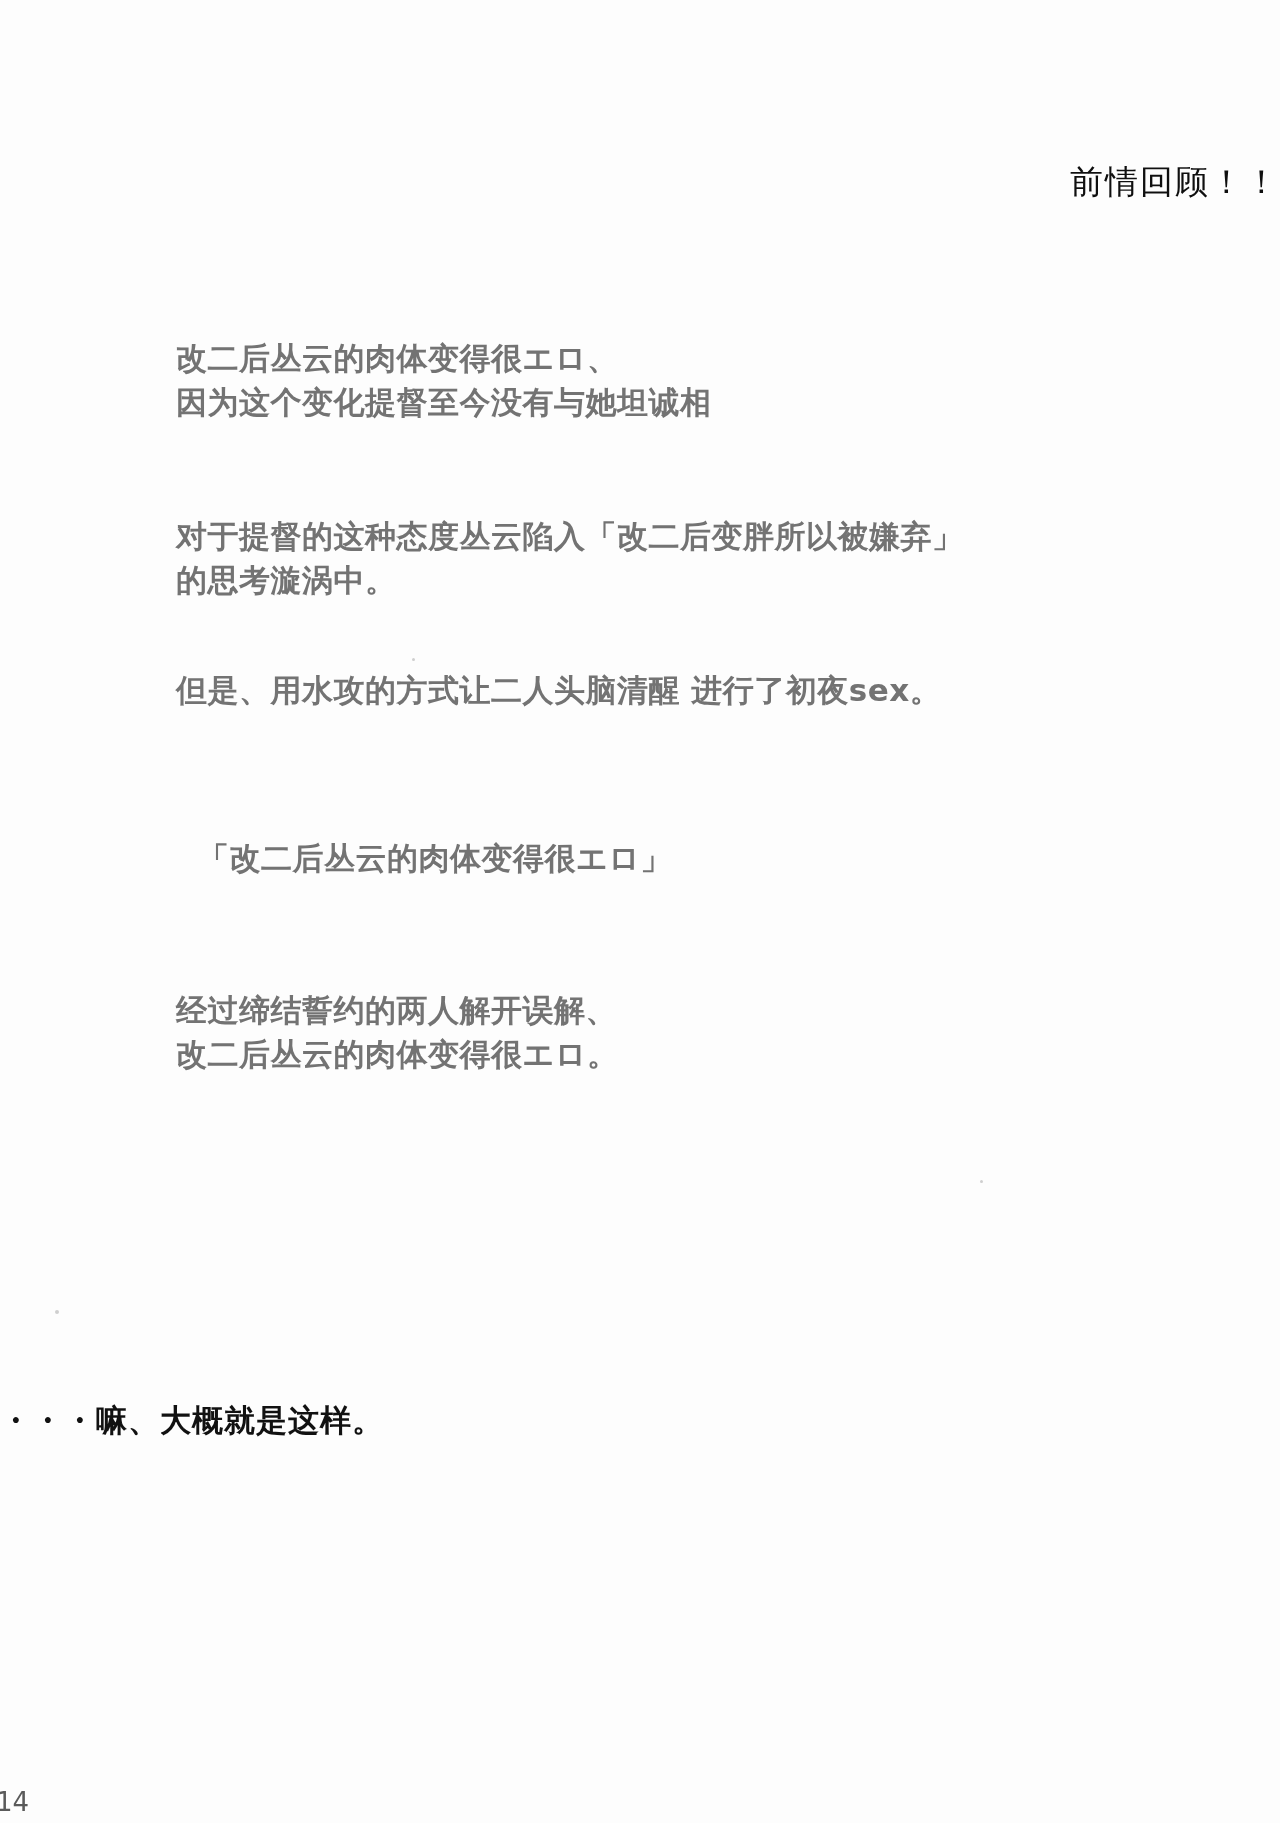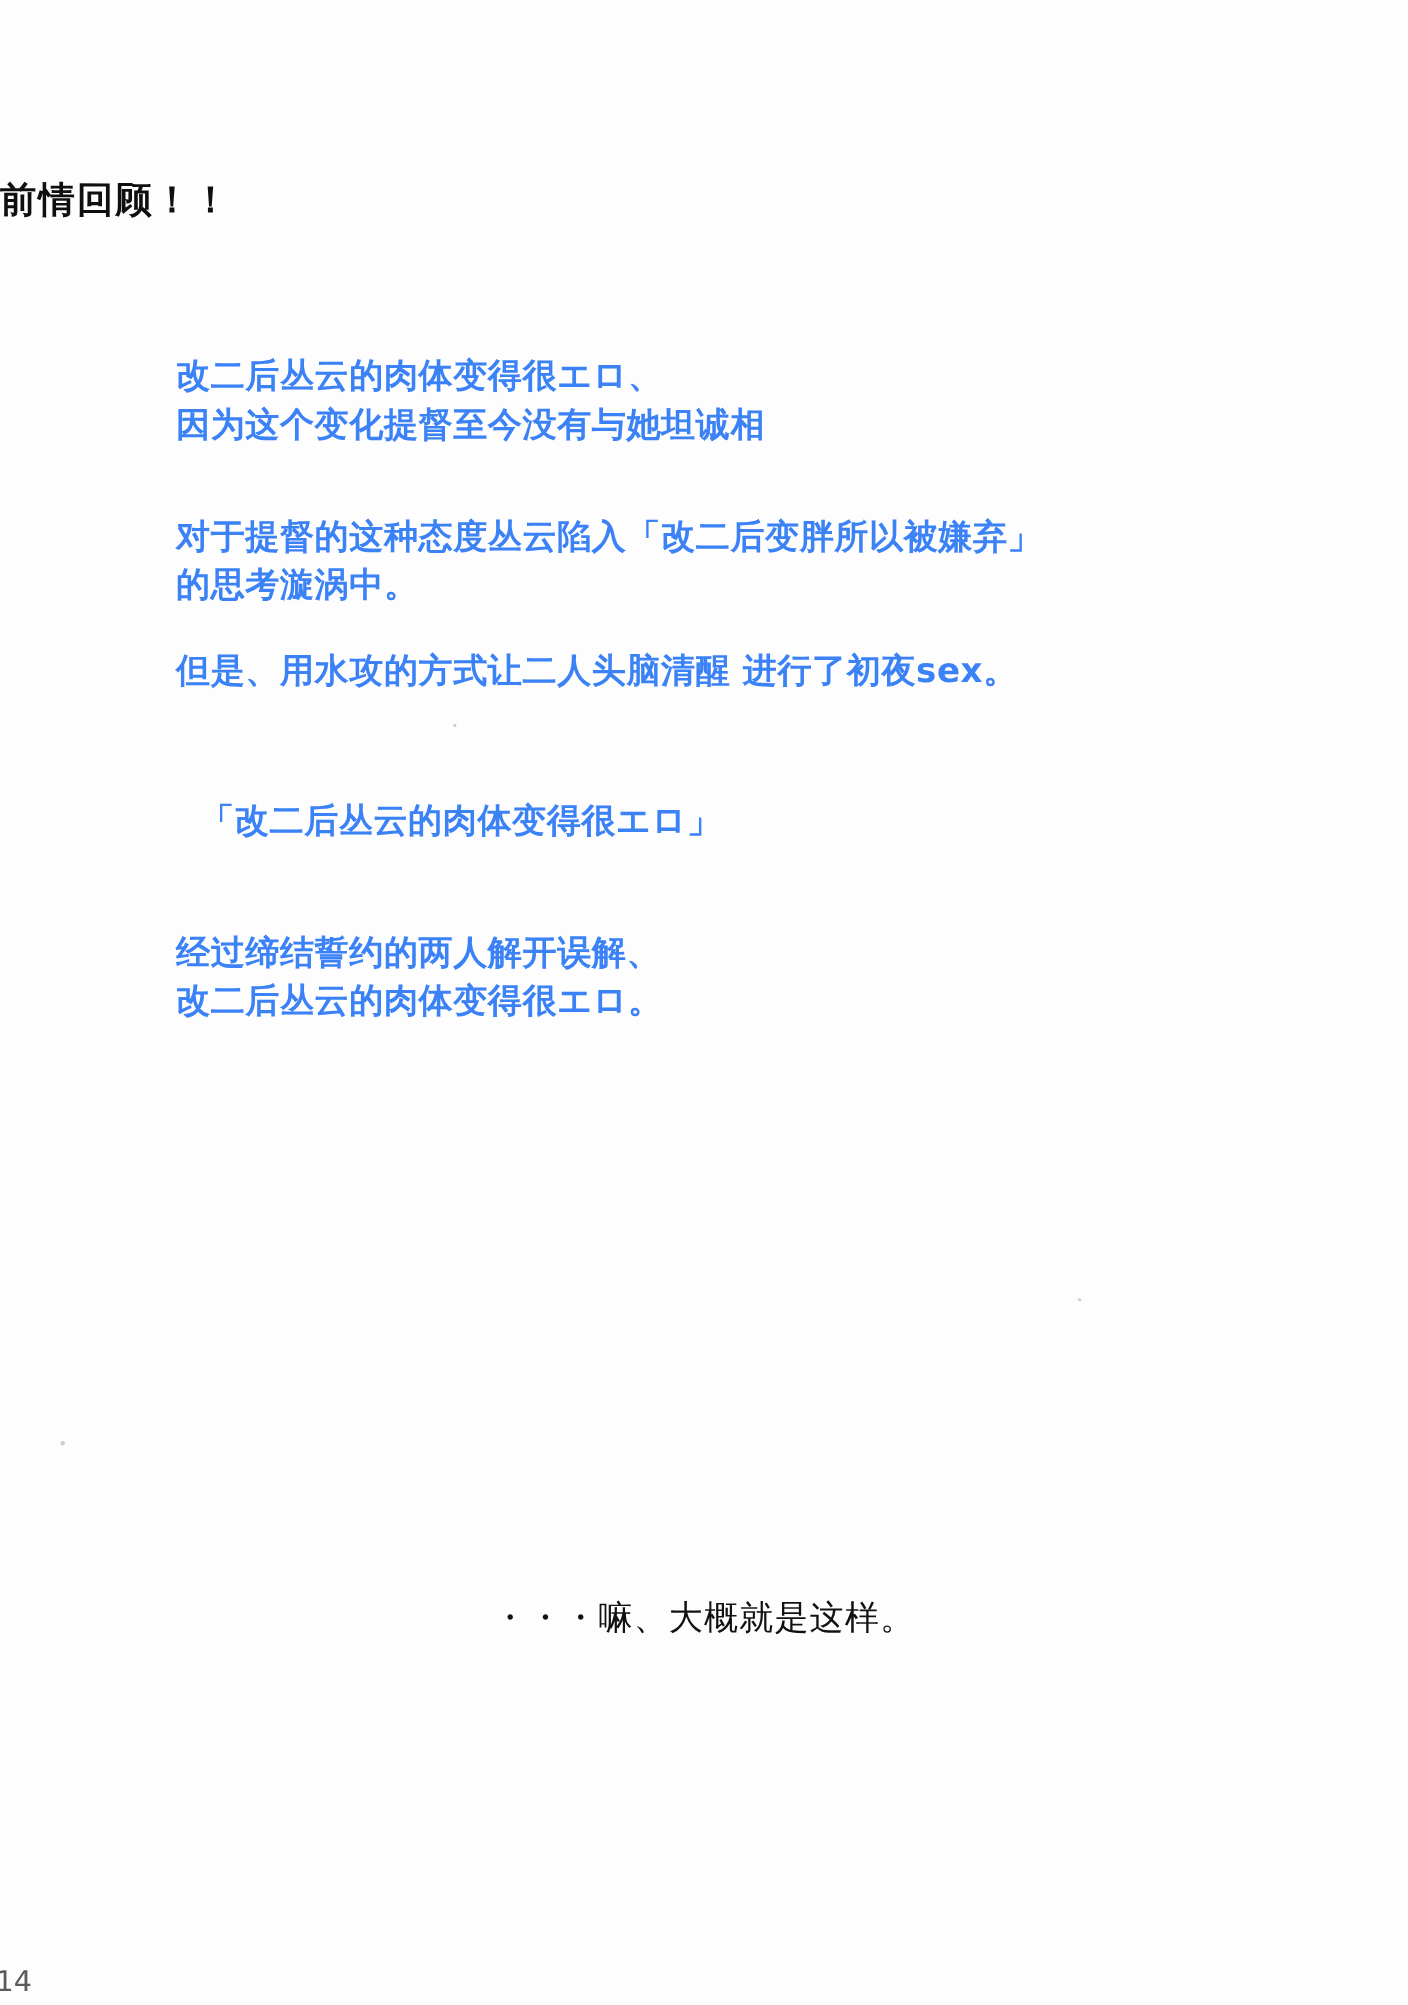--- a/index.html
+++ b/index.html
@@ -21,64 +21,63 @@
     inset: 0;
     background: #fdfdfd;
   }
 
   
   .title {
     position: absolute;
     top: 160px;
     left: 0;
     width: 100%;
-    text-align: left;
+    text-align: right;
     font-size: 33px;
-    font-weight: bold;
+    font-weight: normal;
     letter-spacing: 2px;
     font-family: "DejaVu Sans", sans-serif;
     color: #0f0f0f;
   }
 
   
   .body-block {
     position: absolute;
     left: 160px;
     top: 320px;
     width: 940px;
   }
 
   .para {
     font-size: 31px;
     font-weight: bold;
     line-height: 1.42;
-    color: #3b82f6;
+    color: #737373;
     letter-spacing: 0.5px;
-    margin: 0;
+    margin: 16px;
   }
 
   .gap-lg { height: 58px; }
   .gap-md { height: 34px; }
   .gap-sm { height: 18px; }
 
   .indent {
     padding-left: 22px;
   }
 
   .line { display: block; white-space: pre; }
 
   
   .closing {
     position: absolute;
-    top: 1450px;
+    top: 1400px;
     left: 0;
     width: 100%;
-    text-align: center;
     font-size: 31px;
-    font-weight: normal;
+    font-weight: bold;
     color: #111111;
     letter-spacing: 1px;
   }
 
   
   .page-number {
     position: absolute;
     left: -4px;
     bottom: 6px;
     font-size: 26px;

